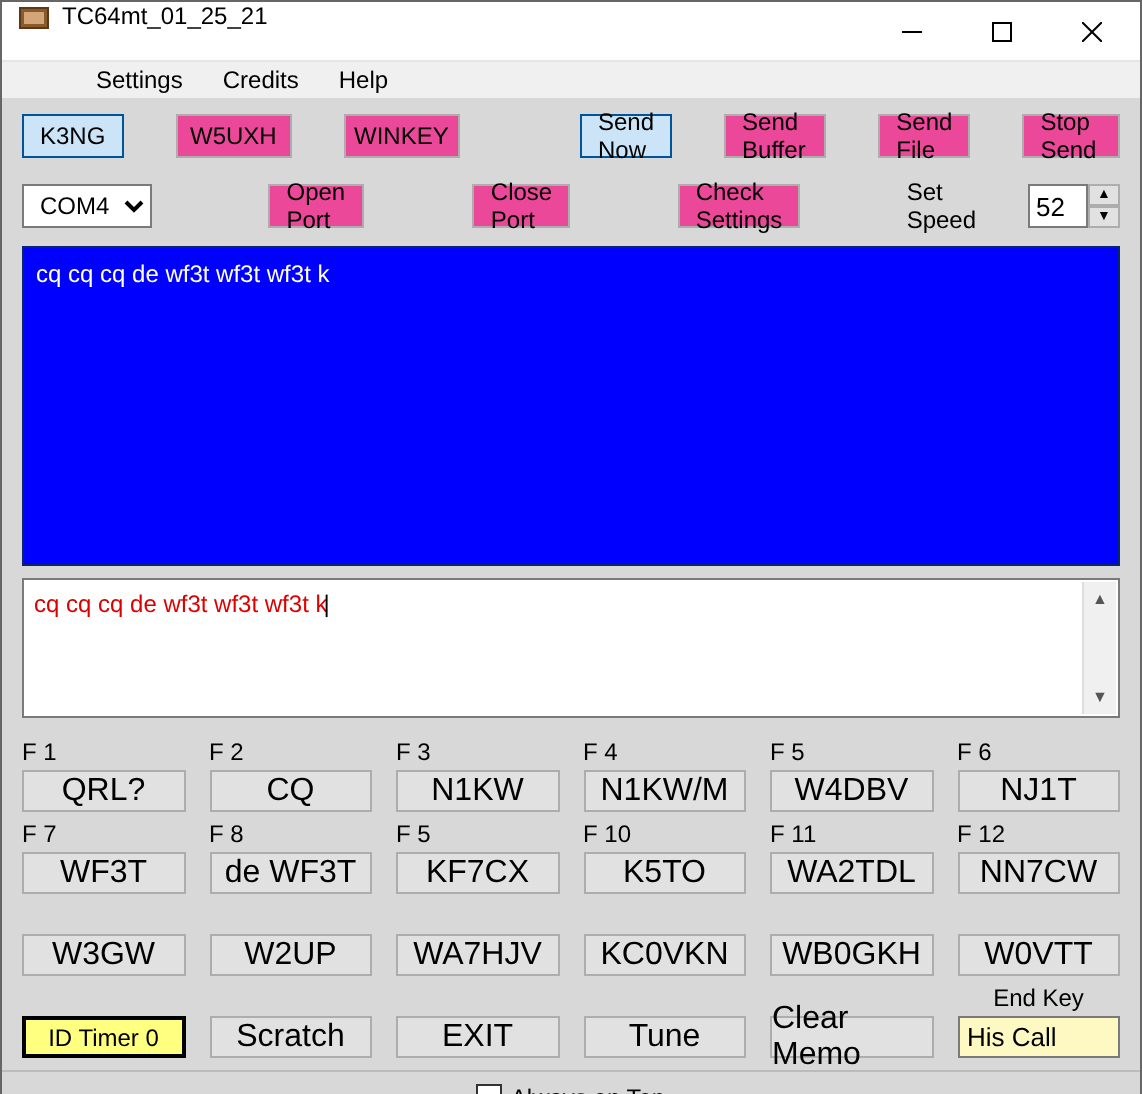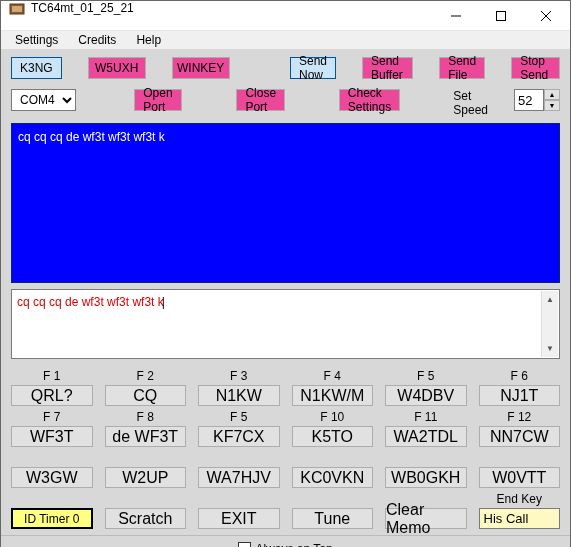--- a/index.html
+++ b/index.html
@@ -2,39 +2,39 @@
 <html><head>
 <meta charset="utf-8">
 <style>
 * { box-sizing: border-box; margin: 0; padding: 0; font-family: "Segoe UI", Tahoma, sans-serif; font-size: 12px; }
 html, body { width: 571px; height: 547px; overflow: hidden; background: #fff; }
 .window { width: 571px; height: 547px; border: 1px solid #666; background: #f0f0f0; display: flex; flex-direction: column; }
 .titlebar { height: 30px; background: #fff; display: flex; align-items: flex-start; padding: 0 2px 0 8px; border-bottom: 1px solid #e5e5e5; }
 .titlebar .appicon { width: 16px; height: 16px; margin-right: 6px; display:flex; align-items:center; justify-content:center;}
 .titlebar .title { flex: 1; font-size: 12px; color: #000; }
 .titlebar .winbtn { width: 45px; height: 29px; display: flex; align-items: center; justify-content: center; color: #000; }
-.menubar { height: 20px; padding: 1px 8px; background: #f0f0f0; display: flex; gap: 8px; align-items: center; color: #000; }
+.menubar { height: 20px; padding: 1px 8px; background: #f0f0f0; display: flex; gap: 8px; align-items: center; color: #000; margin-left: 33px; }
 .menubar span { padding: 1px 6px; }
 .client { flex: 1; background: #d8d8d8; padding: 8px 10px 6px 10px; display: flex; flex-direction: column; gap: 6px; }
 
-.row { display: flex; align-items: flex-start; gap: 26px; }
+.row { display: flex; align-items: center; gap: 26px; }
 .btn { background: #ec4899; border: 1px solid #adadad; padding: 2px 8px; height: 22px; display: inline-flex; align-items: center; justify-content: center; cursor: default; color: #000; }
 .btn.toggled { background: #cce4f7; border-color: #005499; }
 
 select.combo { height: 22px; width: 82px; background: #fff; border: 1px solid #7a7a7a; padding: 0 4px; }
 
 .bluebox { width: 100%; height: 160px; background: #0000ff; border: 1px solid #0a246a; color: #fff; padding: 4px 6px; font-size: 14px; overflow: hidden; }
 .whitebox { width: 100%; height: 70px; background: #fff; border: 1px solid #7a7a7a; color: #d00; padding: 3px 5px; font-size: 14px; position: relative; }
 .whitebox .scroll { position: absolute; right:1px; top:1px; bottom:1px; width:17px; background:#f0f0f0; border-left:1px solid #ddd; }
 .whitebox .scroll .up, .whitebox .scroll .down { position:absolute; left:0; right:0; height:17px; display:flex; align-items:center; justify-content:center; color:#555; font-size:8px;}
 .whitebox .scroll .up{top:0;} .whitebox .scroll .down{bottom:0;}
 .caret::after { content:"|"; color:#000; margin-left:-2px; animation: none; }
 
 .fgrid { display: grid; grid-template-columns: repeat(6, 1fr); gap: 4px 12px; margin-top: 4px; }
-.fcell { display: flex; flex-direction: column; align-items: center; gap: 1px; }
+.fcell { display: flex; flex-direction: column; align-items: flex-start; gap: 1px; }
 .flabel { font-size: 12px; color: #000; height: 15px; }
 .fbtn { width: 100%; height: 21px; background: #e1e1e1; border: 1px solid #adadad; display:flex; align-items:center; justify-content:center; font-size:16px; color:#000;}
 
 .idtimer { border: 2px solid #000; background: #ffff80; height: 21px; display:flex; align-items:center; justify-content:center; font-size:12px;}
 
 .bottom { height: 26px; display:flex; align-items:center; justify-content:center; gap:4px; border-top:1px solid #bbb; margin: 0 -10px -6px -10px; background:#d8d8d8;}
 .checkbox { width:13px; height:13px; border:1px solid #333; background:#fff; display:inline-block;}
 .speedspin { display:flex; align-items:center; }
 .speedspin input { width: 30px; height:22px; border:1px solid #7a7a7a; background:#fff; text-align:left; padding:0 3px; font-size:13px;}
 .speedspin .arrows { display:flex; flex-direction:column; }

